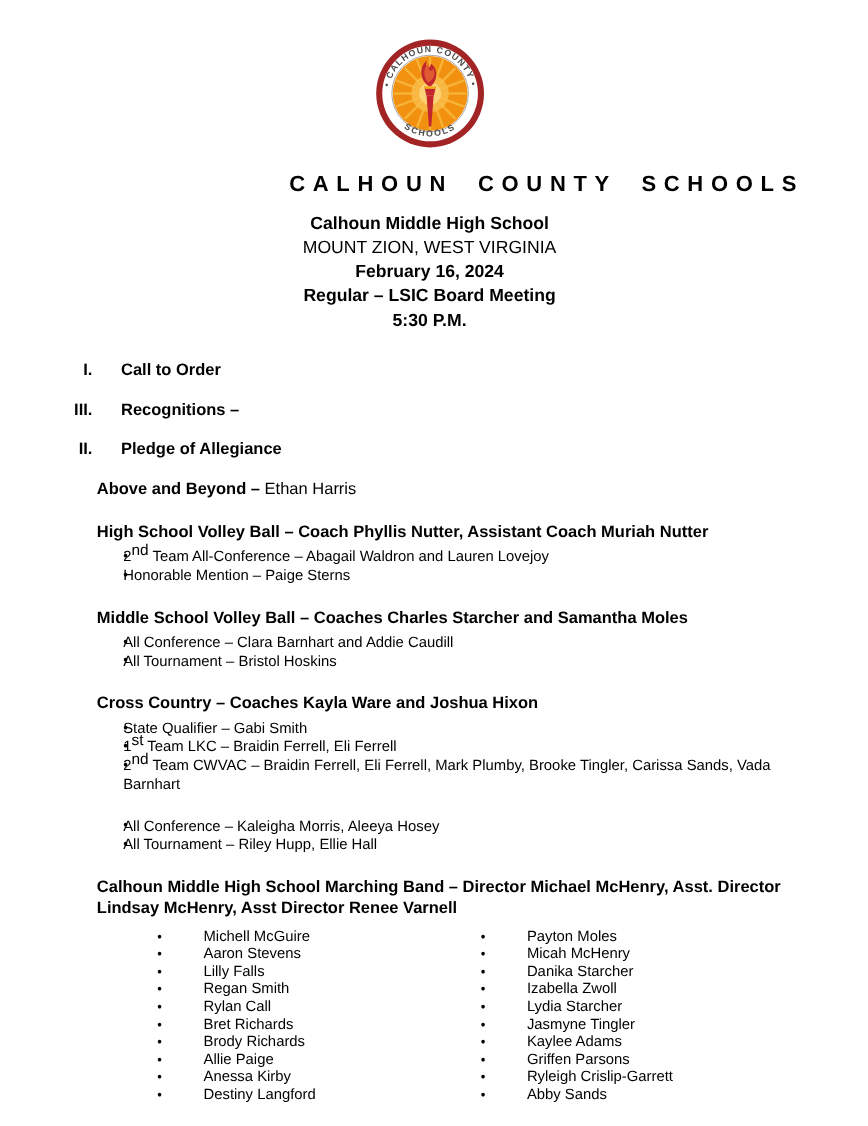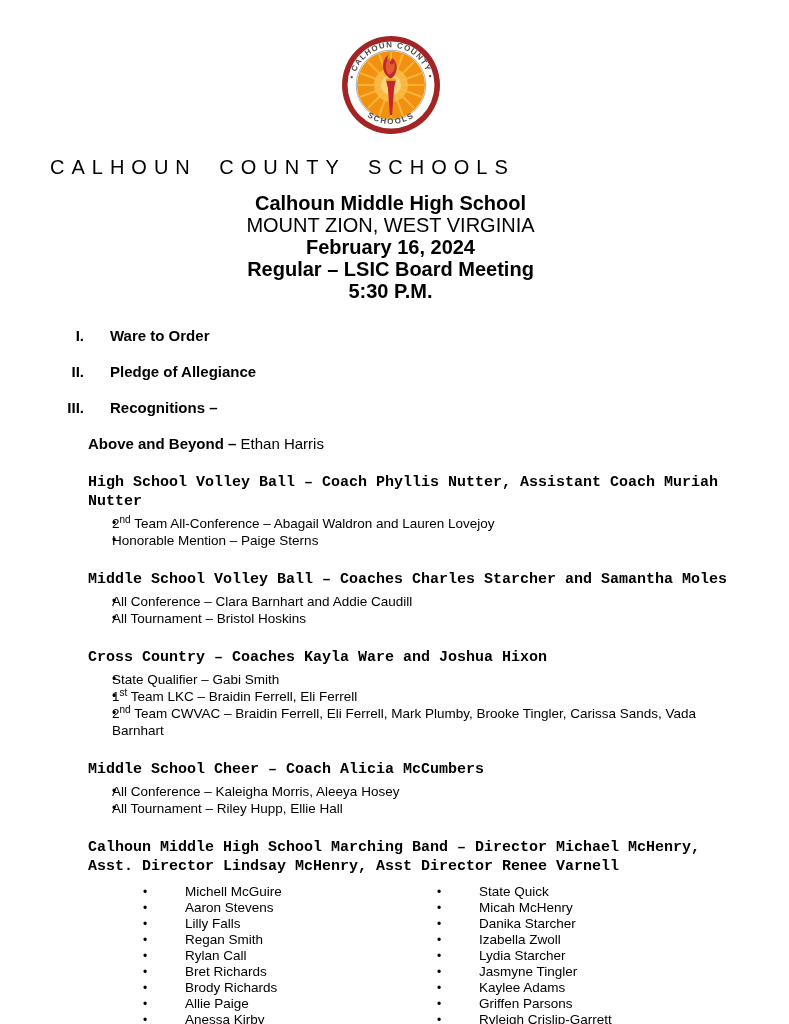--- a/index.html
+++ b/index.html
@@ -11,47 +11,47 @@
   }
   .page { padding: 33px 58px 0 50px; }
 
   
   .logo-wrap { text-align: center; }
   .logo-wrap svg { width: 104px; height: 104px; }
 
   
   .district-title {
     margin-top: 15px;
-    text-align: left;
-    font-size: 20px; font-weight: normal;
+    text-align: right;
+    font-size: 20px; font-weight: bold;
     letter-spacing: 7px; word-spacing: 10px;
     white-space: nowrap;
   }
 
   
-  .meta { margin-top: 13px; text-align: center; font-size: 20px; line-height: 22px; }
+  .meta { margin-top: 13px; text-align: center; font-size: 16px; line-height: 22px; }
   .meta .b { font-weight: bold; }
 
   
   .agenda { margin-top: 25px; }
   .agenda-row { display: flex; font-weight: bold; font-size: 15px; margin-bottom: 19px; }
   .agenda-row .numeral { width: 34px; text-align: right; }
   .agenda-row .agenda-label { margin-left: 26px; }
 
   
   .content { margin-left: 38px; }
   .mixed { font-size: 15px; margin-top: 15px; }
   .mixed strong { font-weight: bold; }
   .sec { margin-top: 21px; }
-  .sec-heading { font-size: 15px; font-weight: bold; line-height: 19px; max-width: 660px; font-family: Liberation Mono, monospace; }
+  .sec-heading { font-size: 15px; font-weight: bold; line-height: 19px; max-width: 660px; }
   .bullets { margin-top: 4px; }
   .bullet { display: flex; font-size: 13.5px; line-height: 17px; }
   .bullet .dot { width: 22px; padding-left: 24px; flex: none; font-size: 12px; }
   .bullet .btxt { max-width: 600px; }
-  sup { font-size: 10px; line-height: 0; }
+  sup { font-size: 14px; line-height: 0; }
 
   
   .band-cols { display: flex; margin-top: 8px; }
   .band-col { width: 304px; }
   .band-col.first { margin-left: 55px; }
   .band-row { display: flex; font-size: 13.5px; line-height: 16px; }
   .band-row .bdot { width: 42px; flex: none; font-size: 12px; }
 </style>
 </head>
 <body>
@@ -110,30 +110,30 @@
     <div class="b">Calhoun Middle High School</div>
     <div>MOUNT ZION, WEST VIRGINIA</div>
     <div class="b">February 16, 2024</div>
     <div class="b">Regular – LSIC Board Meeting</div>
     <div class="b">5:30 P.M.</div>
   </div>
 
   <div class="agenda">
     <div class="agenda-row">
       <span class="numeral">I.</span>
-      <span class="agenda-label">Ware to Order</span>
+      <span class="agenda-label">Call to Order</span>
+    </div>
+    <div class="agenda-row">
+      <span class="numeral">III.</span>
+      <span class="agenda-label">Recognitions –</span>
     </div>
     <div class="agenda-row">
       <span class="numeral">II.</span>
       <span class="agenda-label">Pledge of Allegiance</span>
     </div>
-    <div class="agenda-row">
-      <span class="numeral">III.</span>
-      <span class="agenda-label">Recognitions –</span>
-    </div>
   </div>
 
   <div class="content">
 
     <p class="mixed">
       <strong>Above and Beyond – </strong><span>Ethan Harris</span>
     </p>
 
     <div class="sec">
       <div class="sec-heading">High School Volley Ball – Coach Phyllis Nutter, Assistant Coach Muriah Nutter</div>
@@ -175,21 +175,20 @@
           <span class="btxt"><span>1</span><sup>st</sup><span> Team LKC – Braidin Ferrell, Eli Ferrell</span></span>
         </div>
         <div class="bullet">
           <span class="dot">•</span>
           <span class="btxt"><span>2</span><sup>nd</sup><span> Team CWVAC – Braidin Ferrell, Eli Ferrell, Mark Plumby, Brooke Tingler, Carissa Sands, Vada Barnhart</span></span>
         </div>
       </div>
     </div>
 
     <div class="sec">
-      <div class="sec-heading">Middle School Cheer – Coach Alicia McCumbers</div>
       <div class="bullets">
         <div class="bullet">
           <span class="dot">•</span>
           <span class="btxt"><span>All Conference – Kaleigha Morris, Aleeya Hosey</span></span>
         </div>
         <div class="bullet">
           <span class="dot">•</span>
           <span class="btxt"><span>All Tournament – Riley Hupp, Ellie Hall</span></span>
         </div>
       </div>
@@ -236,21 +235,21 @@
             <span class="bname">Anessa Kirby</span>
           </div>
             <div class="band-row">
             <span class="bdot">•</span>
             <span class="bname">Destiny Langford</span>
           </div>
           </div>
         <div class="band-col">
             <div class="band-row">
             <span class="bdot">•</span>
-            <span class="bname">State Quick</span>
+            <span class="bname">Payton Moles</span>
           </div>
             <div class="band-row">
             <span class="bdot">•</span>
             <span class="bname">Micah McHenry</span>
           </div>
             <div class="band-row">
             <span class="bdot">•</span>
             <span class="bname">Danika Starcher</span>
           </div>
             <div class="band-row">

